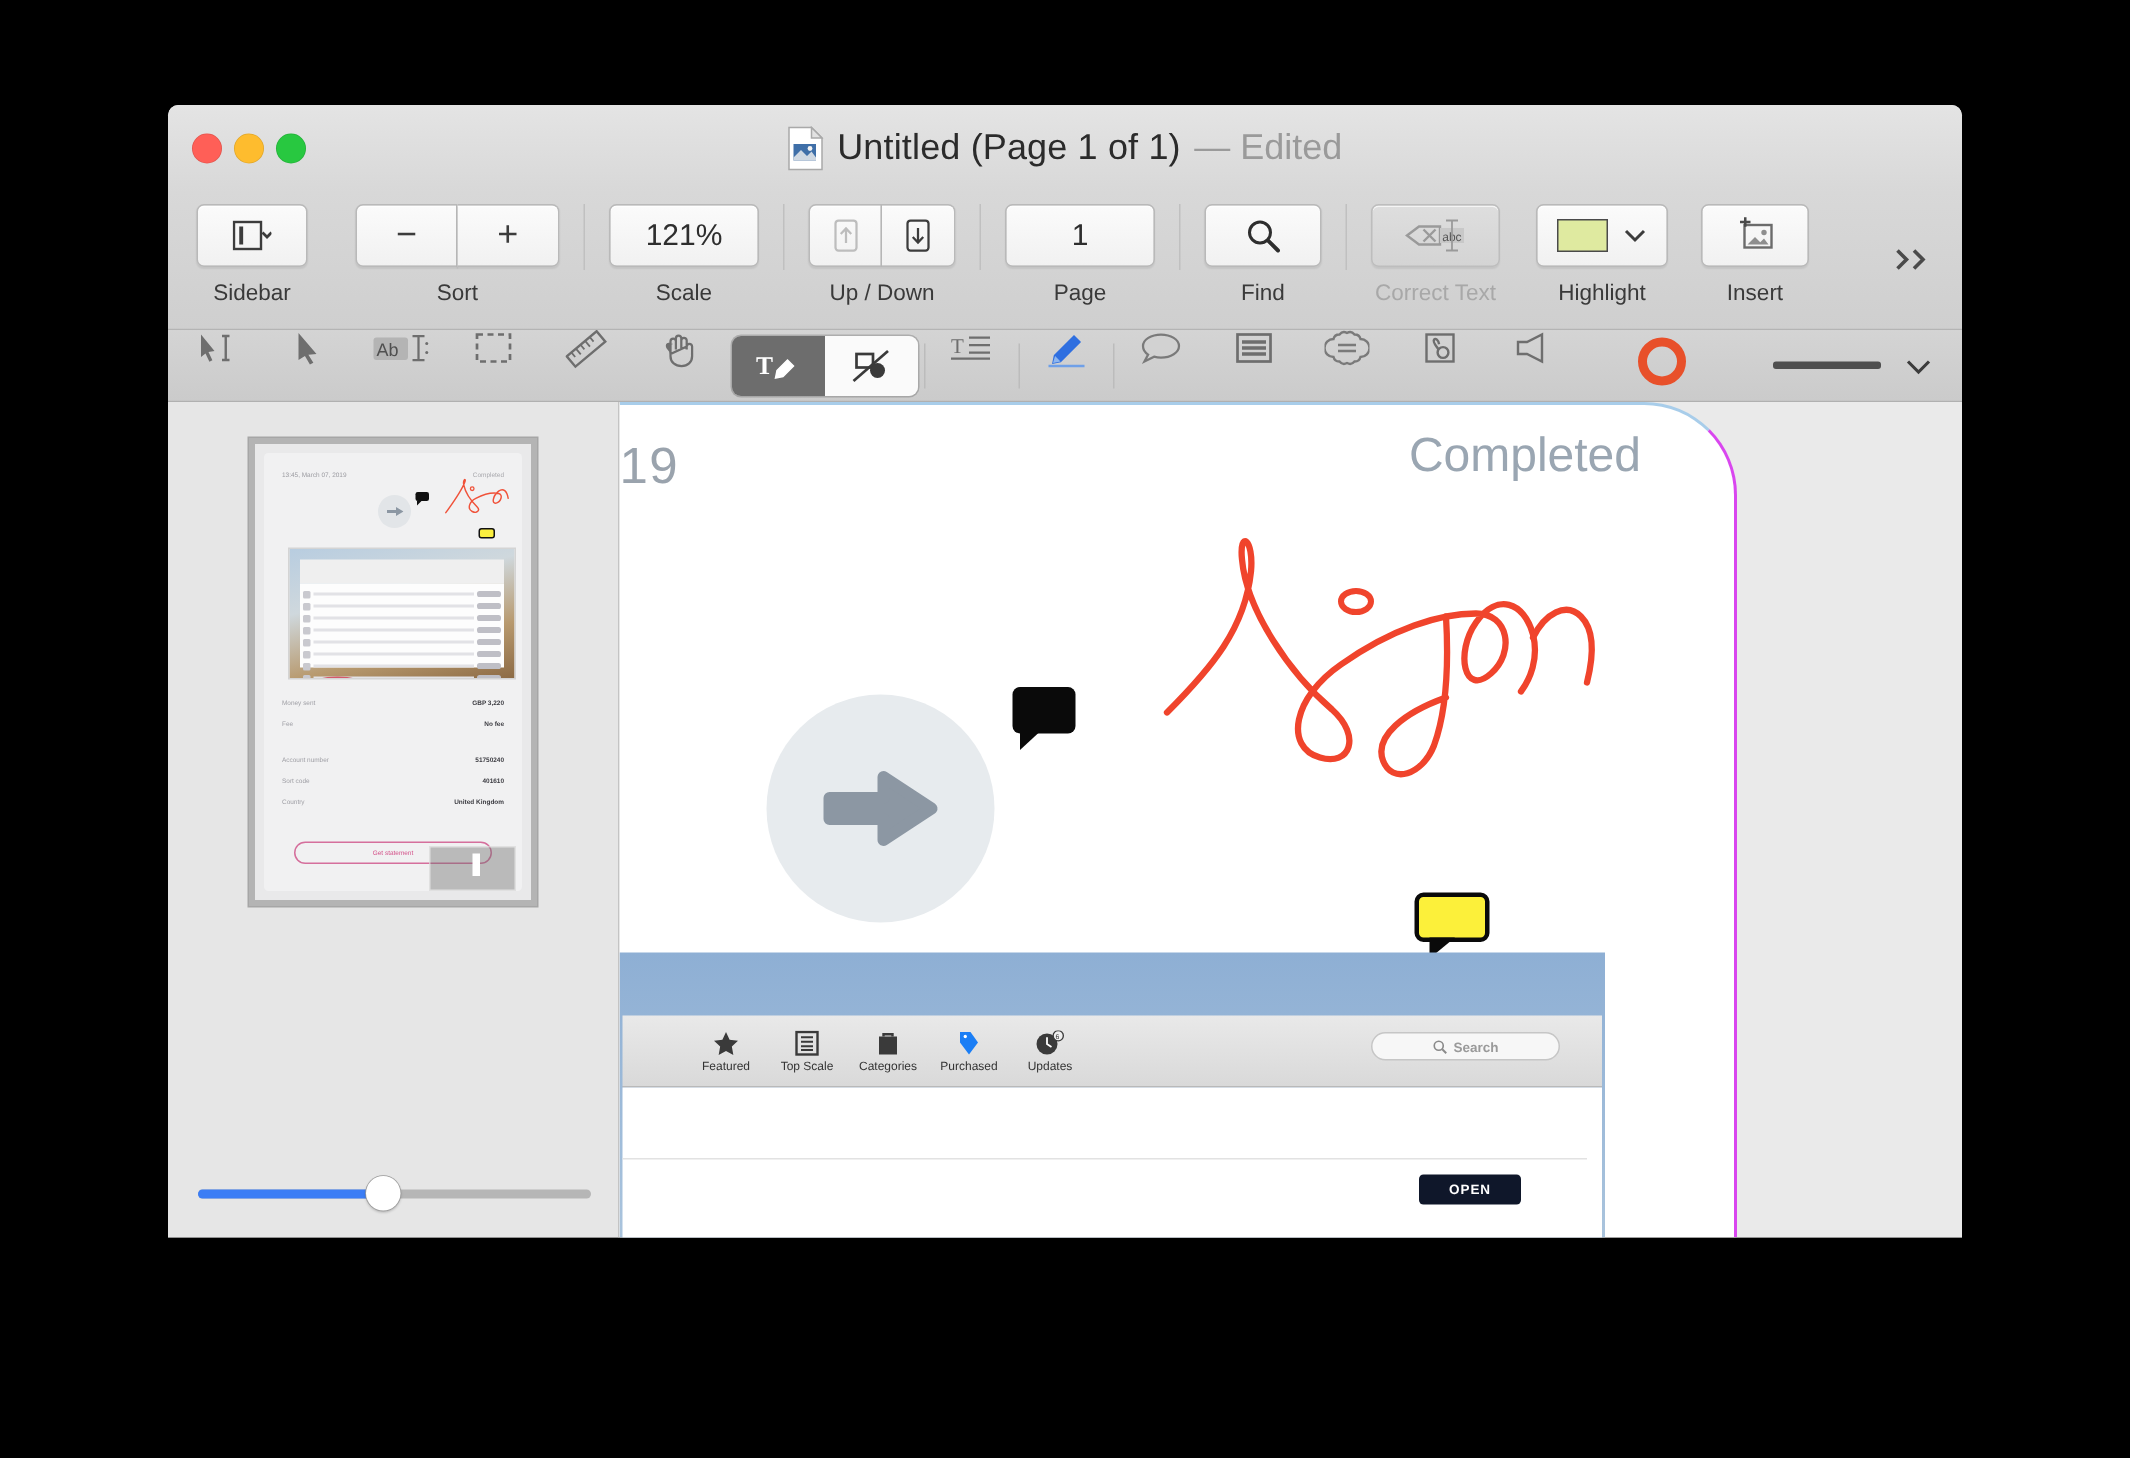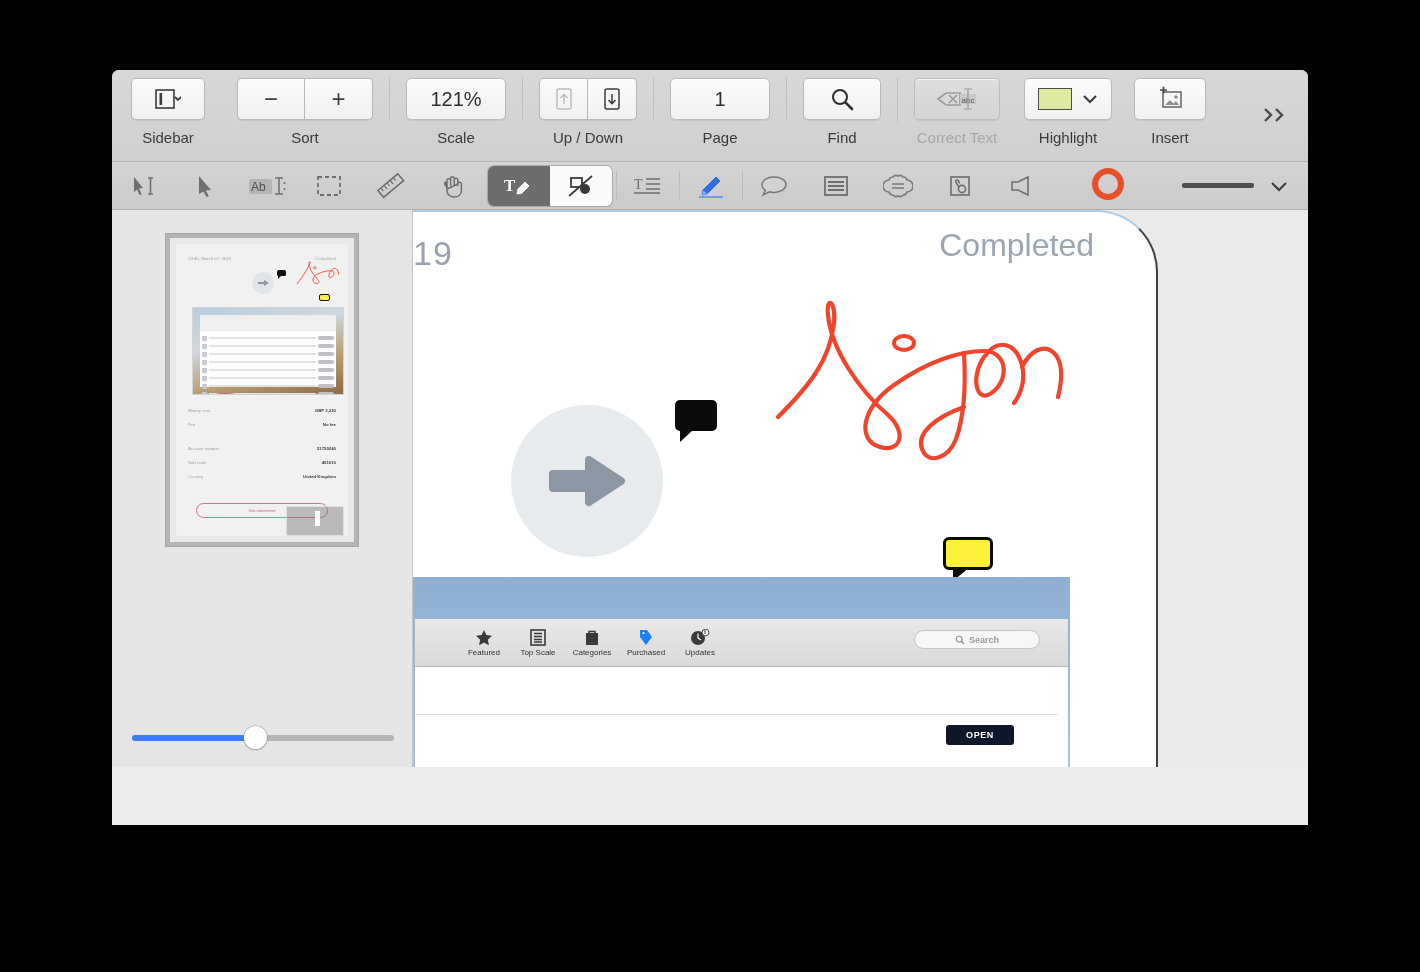--- a/index.html
+++ b/index.html
@@ -92,21 +92,21 @@
 
   
   #markupbar {
     position: relative; height: 48px;
     background: linear-gradient(#d4d4d4, #cbcbcb);
     border-bottom: 1px solid #b0b0b0;
     display: flex; align-items: center;
   }
   .mtool {
     width: 62px; height: 48px;
-    display: flex; align-items: center; justify-content: center;
+    display: flex; justify-content: center;
   }
   .msep { width: 1px; height: 30px; background: #bcbcbc; }
   .mpair {
     display: flex; height: 40px; margin: 0 4px;
     border-radius: 6px; overflow: hidden;
     box-shadow: 0 0 0 1px rgba(0,0,0,.18);
   }
   .mpair .half { width: 62px; display: flex; align-items: center; justify-content: center; }
   .mpair .half.on  { background: #6d6d6d; }
   .mpair .half.off { background: #fafafa; }
@@ -214,21 +214,21 @@
 
   
   #canvas {
     flex: 1; position: relative; background: #eaeaea; overflow: hidden;
   }
   #page {
     position: absolute; left: 0; top: 0;
     width: 745px; height: 557px;
     background: #fff;
     border-top: 2px solid #a8cdea;
-    border-right: 2px solid #404040;
+    border-right: 2px solid #d946ef;
     border-top-right-radius: 62px;
   }
   #page .p-date {
     position: absolute; left: 0px; top: 22px;
     font-size: 34px; color: #9aa3ad; letter-spacing: 1px;
   }
   #page .p-status {
     position: absolute; right: 62px; top: 15px;
     font-size: 32px; color: #9aa6b2;
   }
@@ -287,20 +287,40 @@
     width: 68px; height: 20px; background: #0f172a; border-radius: 3px;
     display: flex; align-items: center; justify-content: center;
     font-size: 9px; font-weight: bold; color: #fff; letter-spacing: .6px;
   }
 </style>
 </head>
 <body>
 
 <div id="window">
 
+  <div id="titlebar">
+    <div id="traffic">
+      <div class="light red"></div>
+      <div class="light yellow"></div>
+      <div class="light green"></div>
+    </div>
+    <div id="title-wrap">
+      <span id="doc-icon">
+        <svg width="24" height="30" viewBox="0 0 24 30">
+          <path d="M1 1h15l7 7v21H1z" fill="#fff" stroke="#a9a9a9" stroke-width="1"></path>
+          <path d="M16 1l7 7h-7z" fill="#e2e2e2" stroke="#a9a9a9" stroke-width="1"></path>
+          <rect x="4" y="12" width="15" height="11" fill="#3f6fa8"></rect>
+          <path d="M4 21l5-5 4 4 3-3 3 4v2H4z" fill="#cfd8e2"></path>
+          <circle cx="15" cy="15" r="1.6" fill="#f2f2f2"></circle>
+        </svg>
+      </span>
+      <span id="title-text">Untitled (Page 1 of 1)</span>
+      <span id="title-suffix">— Edited</span>
+    </div>
+  </div>
 
   <div id="toolbar">
 
     <div class="tgroup" style="margin-left:19px;">
       <div class="tbtn" style="min-width:74px;">
         <svg width="26" height="22" viewBox="0 0 26 22">
           <rect x="1" y="2" width="18" height="18" fill="none" stroke="#3c3c3c" stroke-width="1.6"></rect>
           <rect x="4.5" y="5" width="2.6" height="12" fill="#3c3c3c"></rect>
           <path d="M21 9l3 3 3-3" fill="none" stroke="#3c3c3c" stroke-width="1.8" transform="translate(-1,0)"></path>
         </svg>

